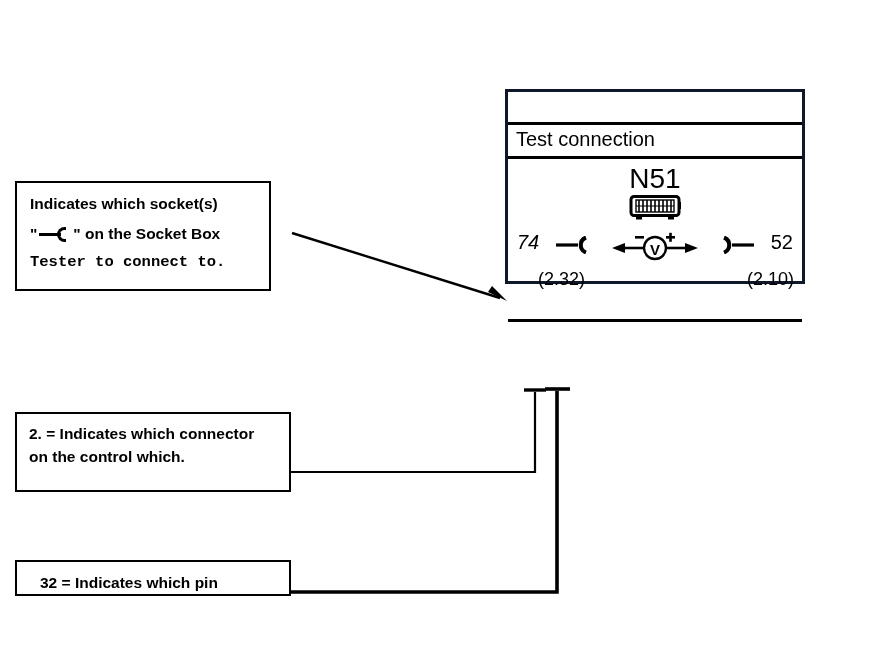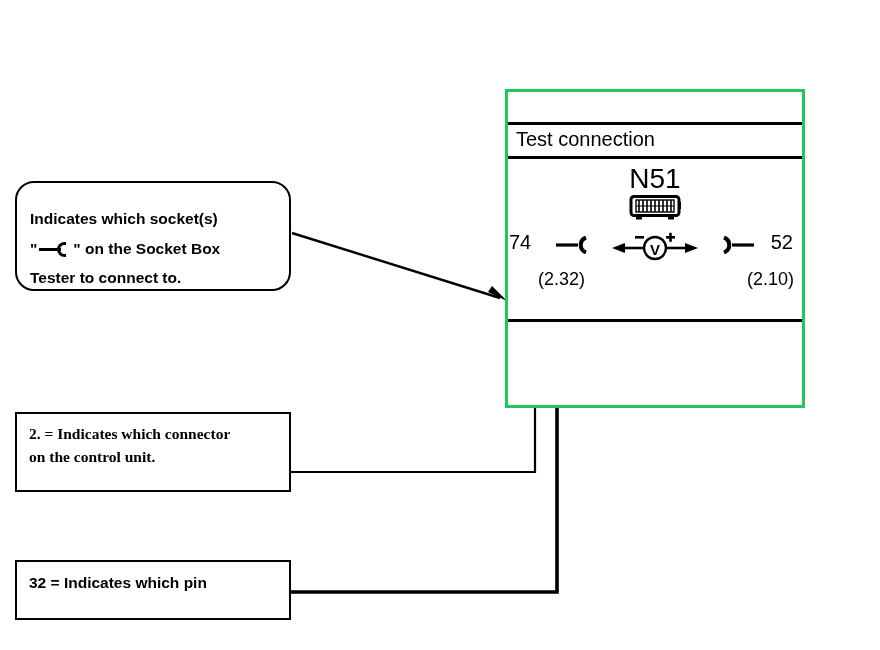--- a/index.html
+++ b/index.html
@@ -32,43 +32,42 @@
     color: #000000;
   }
   .callout .line {
     white-space: nowrap;
     font-weight: bold;
   }
 
   #callout-socket {
     left: 15px;
     top: 181px;
-    width: 276px;
+    width: 256px;
     height: 110px;
-    padding: 28px 0 0 13px;
-    border-radius: 19px;
+    padding: 13px 0 0 13px;
   }
   #callout-socket .line { margin-bottom: 14px; }
-  #callout-socket .line:last-child { margin-bottom: 16px; }
+  #callout-socket .line:last-child { margin-bottom: 16px; font-family: Liberation Mono, monospace; }
 
   #callout-connector {
     left: 15px;
     top: 412px;
     width: 276px;
     height: 80px;
     padding: 12px 0 0 12px;
   }
-  #callout-connector .line { margin-bottom: 7px; font-family: Liberation Serif, serif; }
+  #callout-connector .line { margin-bottom: 7px; }
 
   #callout-pin {
     left: 15px;
     top: 560px;
     width: 276px;
-    height: 60px;
-    padding: 13px 0 0 12px;
+    height: 36px;
+    padding: 13px 0 0 23px;
   }
 
   
   .socket-glyph {
     display: inline-block;
     position: relative;
     width: 34px;
     height: 14px;
     vertical-align: -2px;
     margin: 0 1px;
@@ -92,23 +91,23 @@
     border-radius: 9px 0 0 9px;
     box-sizing: border-box;
   }
 
   
   #panel {
     position: absolute;
     left: 505px;
     top: 89px;
     width: 300px;
-    height: 319px;
+    height: 195px;
     box-sizing: border-box;
-    border: 3px solid #22c55e;
+    border: 3px solid #0f172a;
     background: #ffffff;
   }
   .panel-row {
     position: relative;
     box-sizing: border-box;
     width: 100%;
   }
   #row-blank-top {
     height: 33px;
     border-bottom: 3px solid #000000;
@@ -152,21 +151,21 @@
     top: 70px;
     width: 90px;
     height: 32px;
   }
 
   .pin-number {
     position: absolute;
     font-size: 20px;
     top: 72px;
   }
-  #pin-left-number  { left: 1px; }
+  #pin-left-number  { left: 9px; font-style: italic; }
   #pin-right-number { right: 9px; margin-left: 7px; }
 
   .pin-socket {
     position: absolute;
     top: 77px;
     width: 34px;
     height: 18px;
   }
   #pin-left-socket  { left: 48px; }
   #pin-right-socket { right: 48px; }
@@ -200,21 +199,21 @@
   <div class="callout" id="callout-socket">
     <div class="line">Indicates which socket(s)</div>
     <div class="line">
       <span>"</span><span class="socket-glyph"><span class="bar"></span><span class="cup"></span></span><span>" on the Socket Box</span>
     </div>
     <div class="line">Tester to connect to.</div>
   </div>
 
   <div class="callout" id="callout-connector">
     <div class="line">2. = Indicates which connector</div>
-    <div class="line">on the control unit.</div>
+    <div class="line">on the control which.</div>
   </div>
 
   <div class="callout" id="callout-pin">
     <div class="line">32 = Indicates which pin</div>
   </div>
 
   <svg id="arrow-socket-callout">
     <line x1="292" y1="233" x2="500" y2="298" stroke="#000000" stroke-width="2.4"></line>
     <polygon points="507,301 488,292 492,286" fill="#000000"></polygon>
   </svg>

